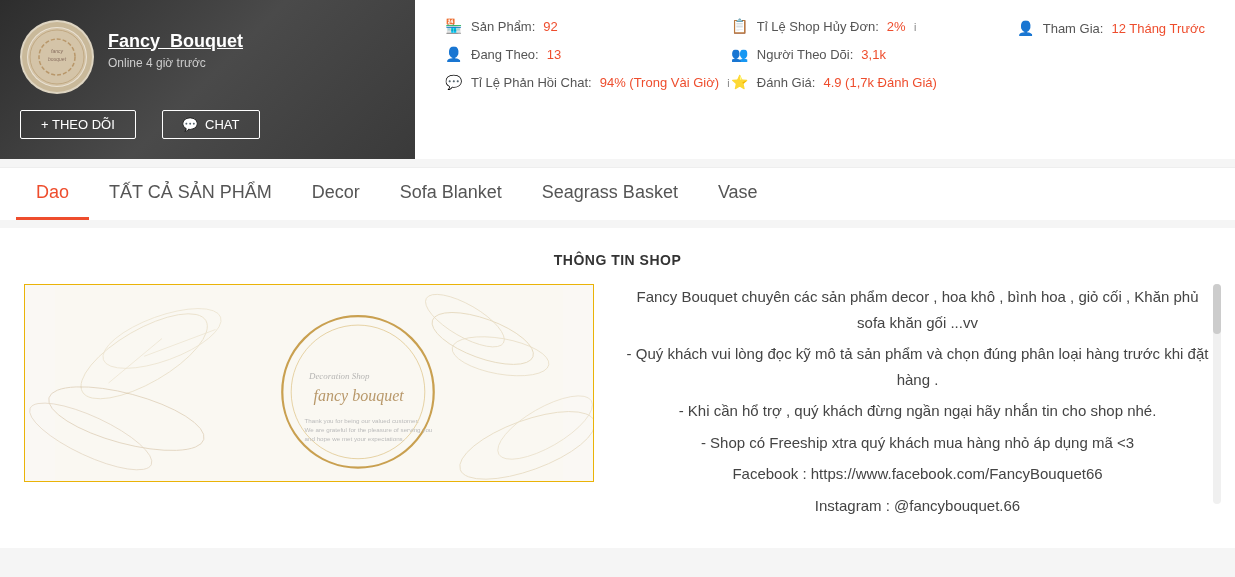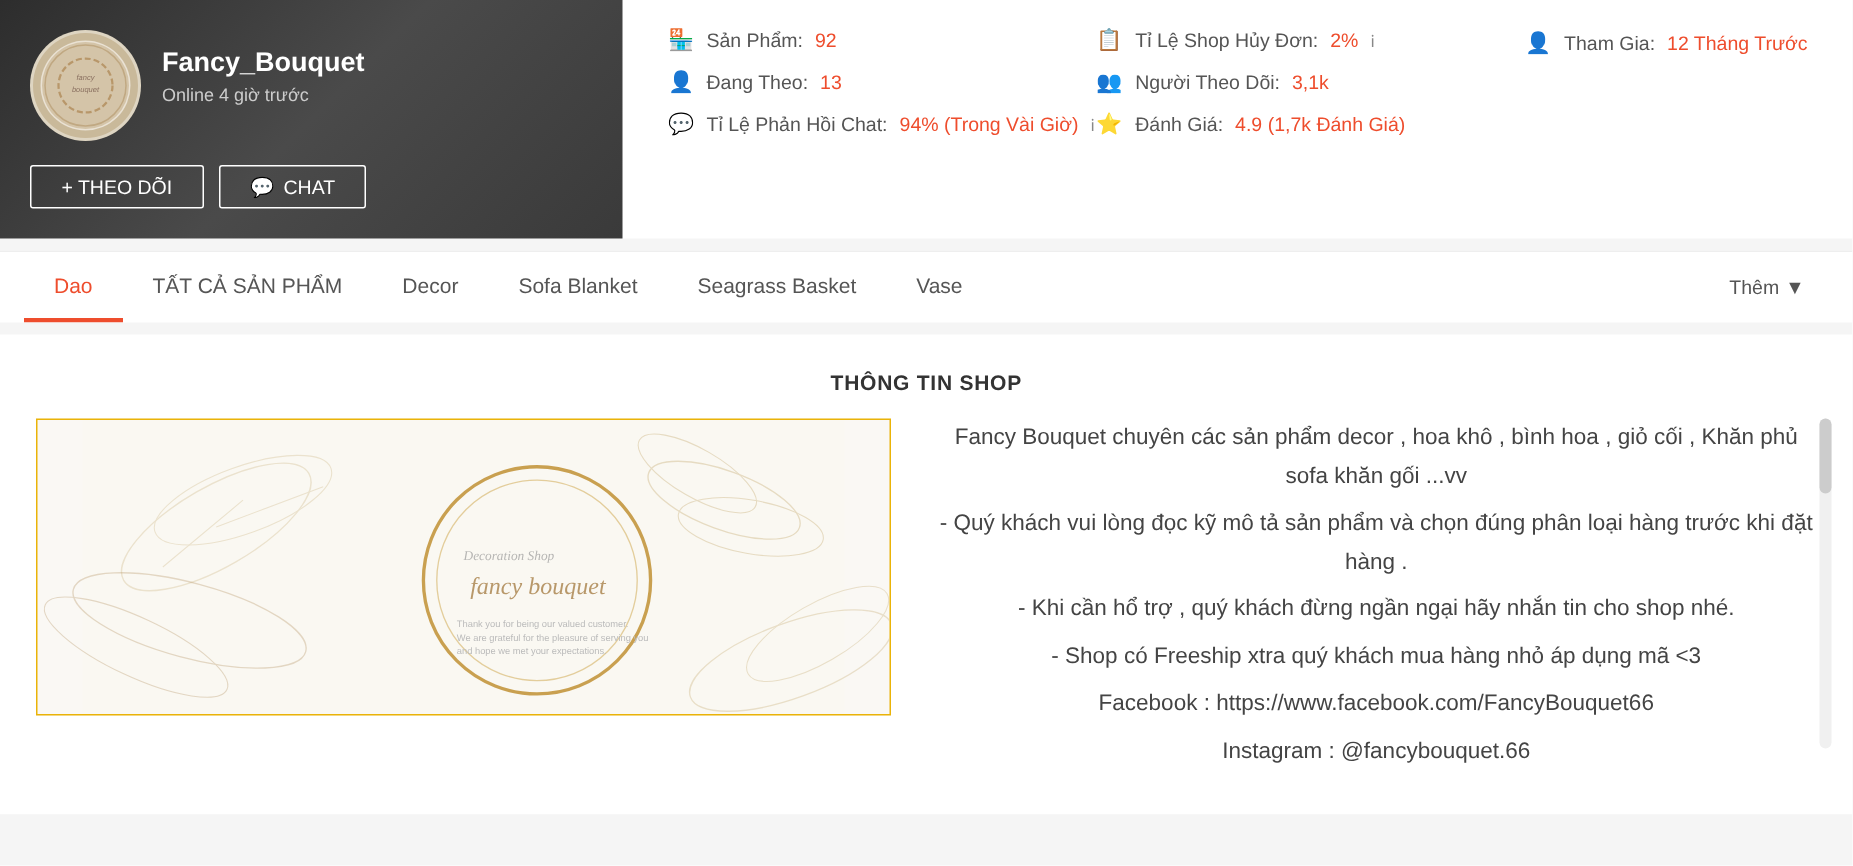--- a/index.html
+++ b/index.html
@@ -31,31 +31,32 @@
 
     .shop-info {
       flex: 1;
     }
 
     .shop-name {
       color: #fff;
       font-size: 18px;
       font-weight: bold;
       margin-bottom: 4px;
+      text-decoration: underline;
     }
 
     .shop-status {
       color: #ccc;
       font-size: 12px;
       margin-bottom: 14px;
     }
 
     .shop-actions {
       display: flex;
-      gap: 10px;
+      gap: 26px;
     }
 
     .btn-follow {
       background: transparent;
       border: 1px solid #fff;
       color: #fff;
       padding: 6px 20px;
       cursor: pointer;
       font-size: 13px;
       border-radius: 2px;
@@ -157,21 +158,21 @@
       margin-top: 8px;
       display: flex;
       align-items: center;
       padding: 0 16px;
       overflow: hidden;
     }
 
     .tab-item {
       padding: 14px 20px;
       cursor: pointer;
-      font-size: 14px;
+      font-size: 18px;
       color: #555;
       border-bottom: 3px solid transparent;
       white-space: nowrap;
       text-decoration: none;
       display: block;
     }
 
     .tab-item.active {
       color: #ee4d2d;
       border-bottom: 3px solid #ee4d2d;
@@ -328,24 +329,20 @@
   </div>
 </div>
 
 <div class="tabs-section">
   <a class="tab-item active">Dao</a>
   <a class="tab-item">TẤT CẢ SẢN PHẨM</a>
   <a class="tab-item">Decor</a>
   <a class="tab-item">Sofa Blanket</a>
   <a class="tab-item">Seagrass Basket</a>
   <a class="tab-item">Vase</a>
-  <div class="tab-more">
-    <span>Thêm</span>
-    <span>▼</span>
-  </div>
 </div>
 
 <div class="main-content">
   <div class="section-title">THÔNG TIN SHOP</div>
   <div class="shop-info-section">
 
     <div class="shop-banner">
       <svg class="banner-decorative" viewBox="0 0 570 220" xmlns="http://www.w3.org/2000/svg">
         <rect width="570" height="220" fill="#faf8f2"></rect>
 

